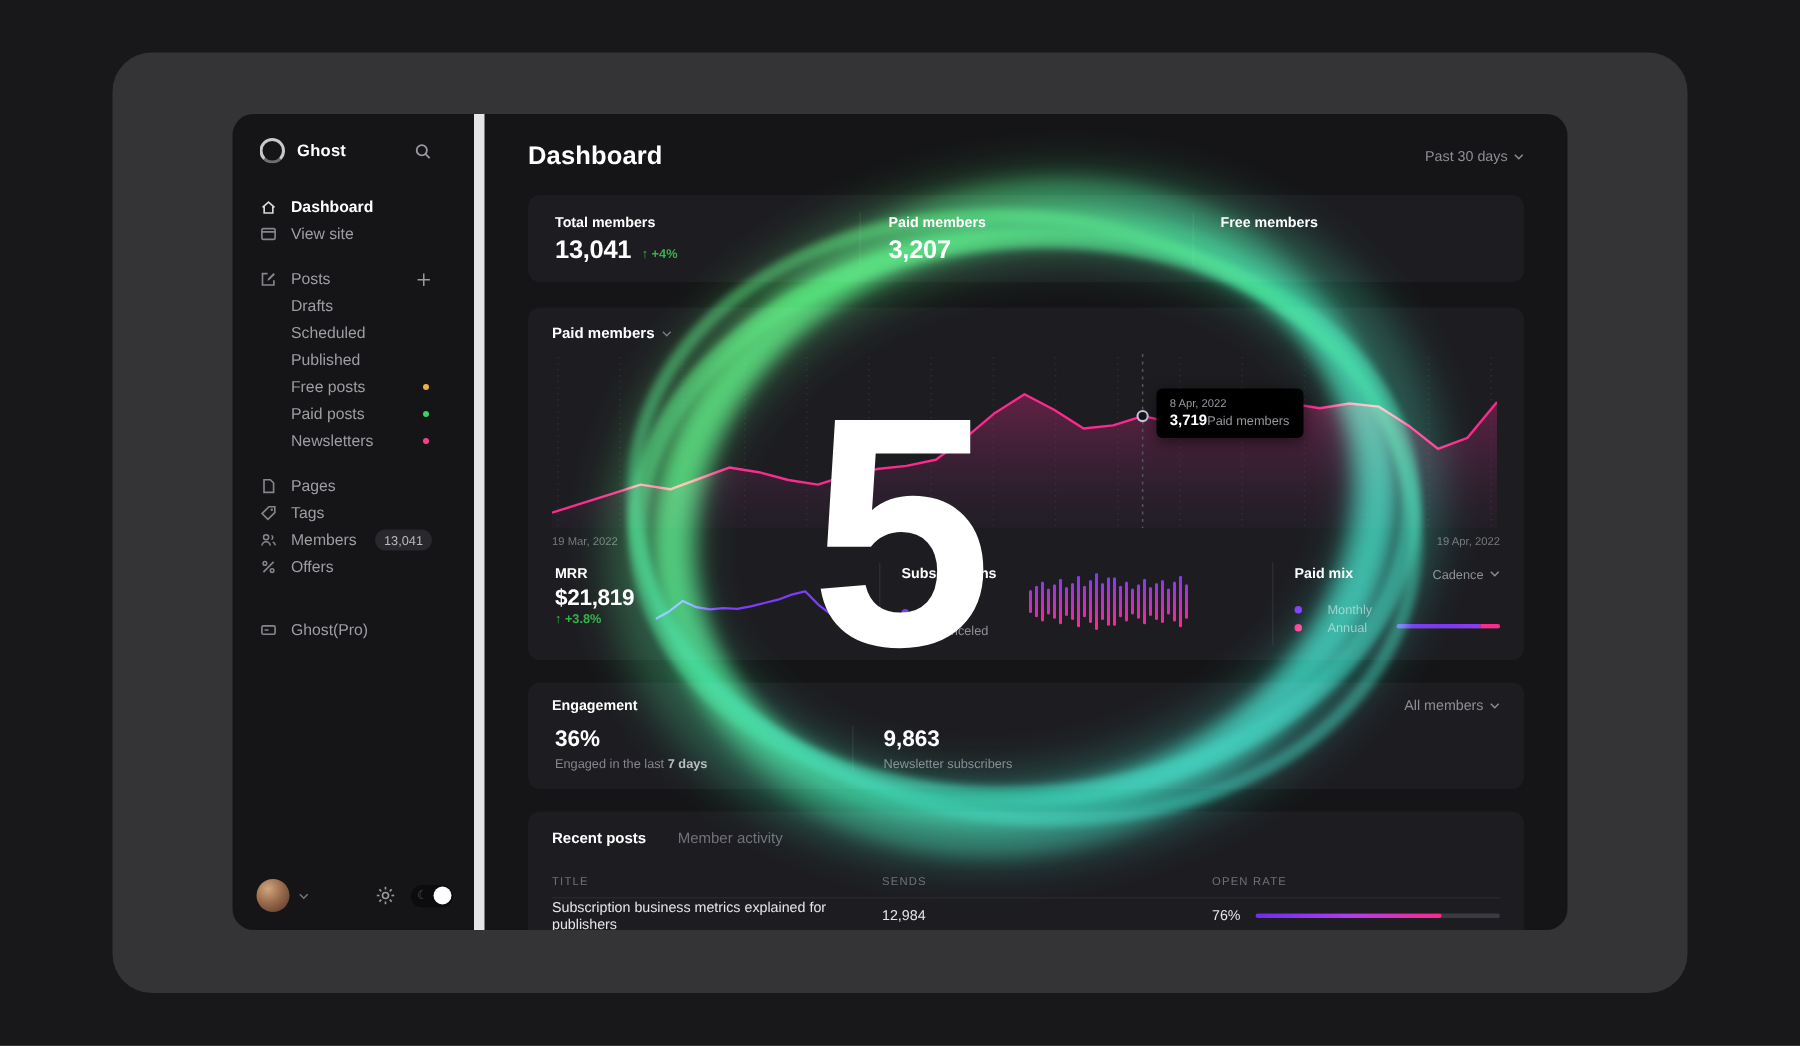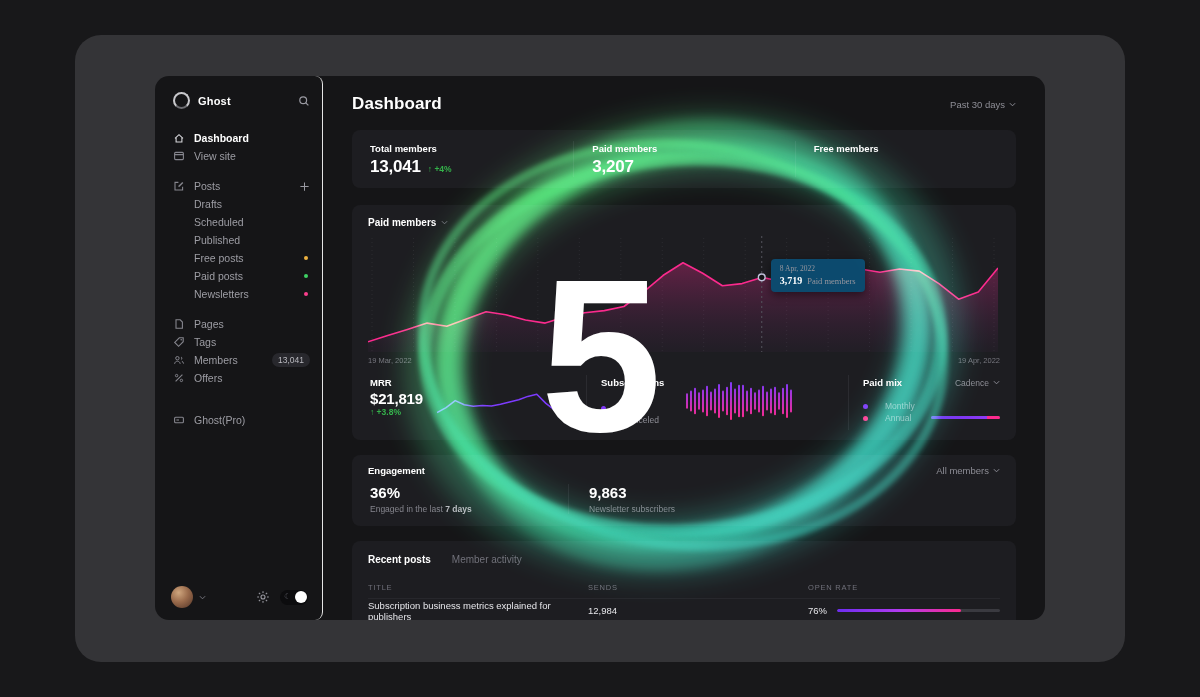--- a/index.html
+++ b/index.html
@@ -4,22 +4,22 @@
 <style>
   * { margin:0; padding:0; box-sizing:border-box; }
   html,body { width:1200px; height:697px; background:#18181a; overflow:hidden;
     font-family:"Liberation Sans", sans-serif; -webkit-font-smoothing:antialiased; }
   .stage { position:absolute; left:75px; top:35px; width:1050px; height:627px;
     background:#343437; border-radius:26px; }
   .app { position:absolute; left:80px; top:41px; width:890px; height:544px;
     background:#151517; border-radius:14px; overflow:hidden; display:flex; }
 
   
-  .sidebar { width:168px; flex:0 0 168px; border-right:1px solid #e5e5e5;
-    padding:16px 12px 14px 18px; position:relative;border-radius:8px; }
+  .sidebar { width:168px; flex:0 0 168px; border-right:7px solid #e5e5e5;
+    padding:16px 28px 14px 18px; position:relative; }
   .brand-row { display:flex; align-items:center; margin-bottom:20px; }
   .logo-ring { width:17px; height:17px; border-radius:50%;
     border:2px solid #c9c9cd; border-bottom-color:#6d6d72; }
   .brand-name { color:#fff; font-weight:bold; font-size:11px; margin-left:8px; letter-spacing:.2px; }
   .nav-item { display:flex; align-items:center; height:18px; color:#9d9da4;
     font-size:10.5px; cursor:pointer; }
   .nav-item .nav-icon { width:12px; margin-right:9px; display:flex; align-items:center; color:#85858d; }
   .nav-item.active { color:#fff; font-weight:bold; }
   .nav-sub { padding-left:21px; }
   .nav-gap { height:12px; }
@@ -53,24 +53,24 @@
   .stat-value { color:#fff; font-size:17px; font-weight:bold; letter-spacing:-.2px; }
   .delta { color:#34b24a; font-size:8.5px; font-weight:bold; }
 
   
   .chart-card { padding:12px 16px 10px 16px; margin-bottom:15px; }
   .chart-title-row { display:flex; align-items:center; gap:5px; margin-bottom:6px; }
   .chart-title { color:#fff; font-size:10px; font-weight:bold; }
   .chev { color:#77777f; }
   .chart-wrap { position:relative; height:118px; }
   .chart-wrap svg { position:absolute; inset:0; }
-  .tooltip { position:absolute; background:#0c4a6e; border-radius:4px;
-    box-shadow:0 3px 10px rgba(0,0,0,.5); padding:5px 9px 6px 9px; white-space:nowrap;font-family:Liberation Serif, serif; }
+  .tooltip { position:absolute; background:#000000; border-radius:4px;
+    box-shadow:0 3px 10px rgba(0,0,0,.5); padding:5px 9px 6px 9px; white-space:nowrap; }
   .tooltip-date { color:#96969e; font-size:7.5px; margin-bottom:2px; }
-  .tooltip-vrow { display:flex; align-items:baseline; gap:5px; }
+  .tooltip-vrow { display:flex; align-items:baseline; }
   .tooltip-value { color:#fff; font-size:10px; font-weight:bold; }
   .tooltip-label { color:#96969e; font-size:8.5px; }
   .axis-row { display:flex; justify-content:space-between; color:#77777f;
     font-size:7.5px; margin:4px 0 10px 0; }
   .breakdown { display:grid; grid-template-columns:218px 262px 1fr; }
   .bk-col { padding:2px 0 4px 14px; }
   .bk-col:first-child { padding-left:2px; }
   .bk-col + .bk-col { border-left:1px solid #2b2b30; }
   .mrr-flex { display:flex; }
   .mrr-label { color:#fff; font-size:9.5px; font-weight:bold; margin-bottom:2px; }

